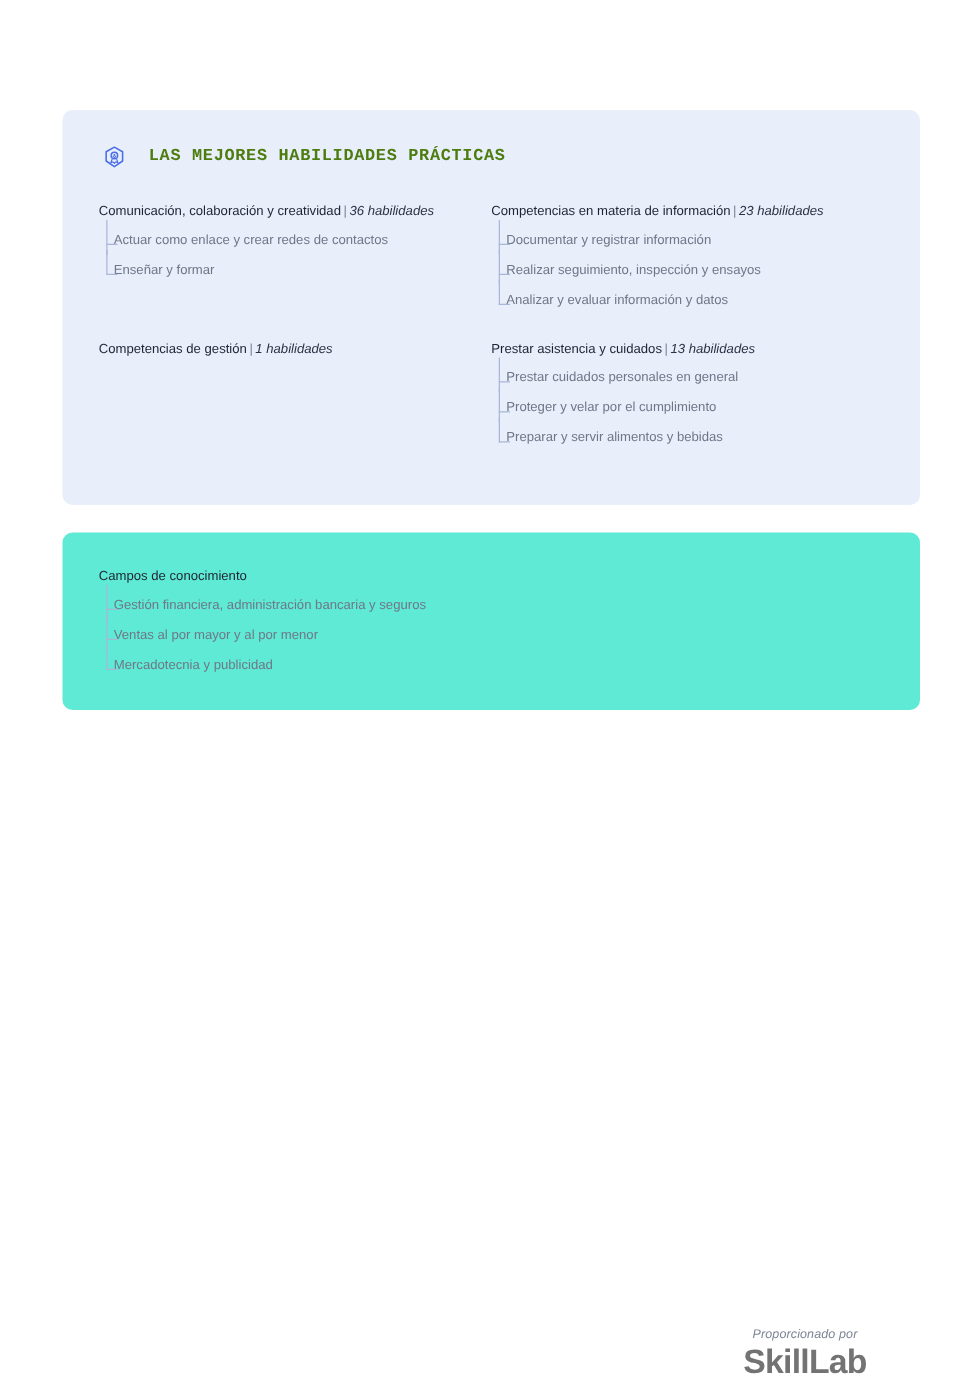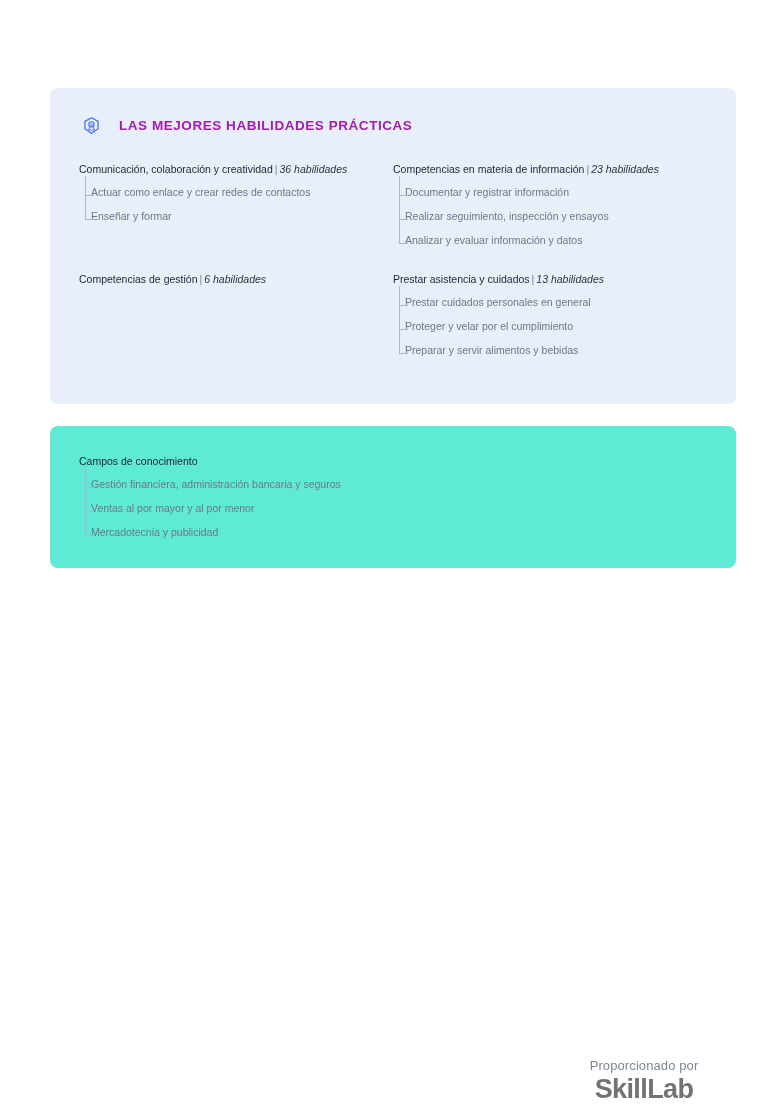--- a/index.html
+++ b/index.html
@@ -49,22 +49,23 @@
   .badge-icon {
     width: 19px;
     height: 19px;
     display: block;
     flex: 0 0 auto;
   }
   .card-title {
     font-size: 13.5px;
     font-weight: bold;
     letter-spacing: 0.55px;
-    color: #a21caf;
+    color: #4d7c0f;
     white-space: nowrap;
+    font-family: Liberation Mono, monospace;
   }
 
   
   .groups {
     position: absolute;
     left: 29px;
     top: 74px;
     width: 628px;
     display: flex;
     flex-wrap: wrap;
@@ -149,24 +150,25 @@
 
   
   #footer {
     position: absolute;
     right: 40px;
     bottom: 8px;
     width: 200px;
     text-align: center;
   }
   .footer-caption {
-    font-size: 13px;
+    font-size: 10px;
     color: #7d8594;
     letter-spacing: 0.1px;
     margin-bottom: 1px;
+    font-style: italic;
   }
   .footer-logo {
     font-size: 27px;
     font-weight: bold;
     color: #737373;
     letter-spacing: -0.6px;
     line-height: 30px;
   }
 </style>
 </head>
@@ -206,21 +208,21 @@
       </div>
       <ul class="tree">
         <li class="tree-item">Documentar y registrar información</li>
         <li class="tree-item">Realizar seguimiento, inspección y ensayos</li>
         <li class="tree-item">Analizar y evaluar información y datos</li>
       </ul>
     </div>
 
     <div class="group">
       <div class="group-head">
-        <span class="g-name">Competencias de gestión</span><span class="g-sep">|</span><span class="g-count">6 habilidades</span>
+        <span class="g-name">Competencias de gestión</span><span class="g-sep">|</span><span class="g-count">1 habilidades</span>
       </div>
     </div>
 
     <div class="group">
       <div class="group-head">
         <span class="g-name">Prestar asistencia y cuidados</span><span class="g-sep">|</span><span class="g-count">13 habilidades</span>
       </div>
       <ul class="tree">
         <li class="tree-item">Prestar cuidados personales en general</li>
         <li class="tree-item">Proteger y velar por el cumplimiento</li>

